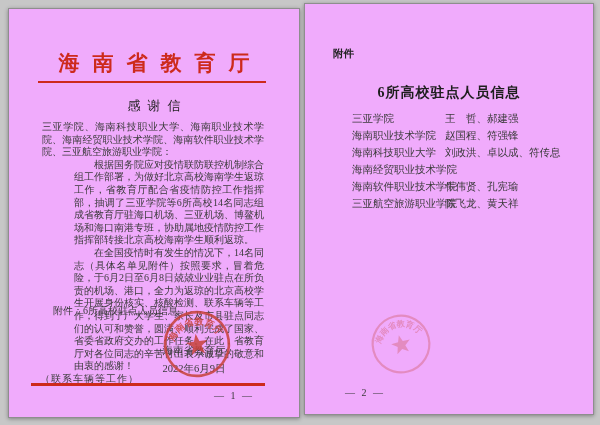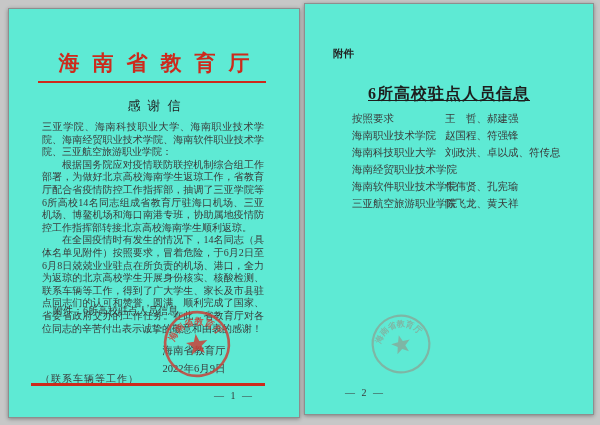--- a/index.html
+++ b/index.html
@@ -5,21 +5,21 @@
   * { margin: 0; padding: 0; box-sizing: border-box; }
   html, body { width: 600px; height: 425px; }
   body {
     background: #c7c7c7;
     font-family: "Liberation Serif", "DejaVu Serif", serif;
     position: relative;
     overflow: hidden;
   }
   .page {
     position: absolute;
-    background: #5eead4;
+    background: #f0abfc;
     border: 1px solid #8e8e8e;
     box-shadow: 0 1px 4px rgba(0,0,0,0.35);
   }
   #page-1 { left: 8px; top: 8px; width: 292px; height: 410px; }
   #page-2 { left: 304px; top: 3px; width: 290px; height: 412px; }
 
   
   .letterhead {
     position: absolute; left: 0; top: 40px; width: 100%;
     text-align: center;
@@ -36,21 +36,21 @@
     position: absolute; left: 0; top: 88px; width: 100%;
     text-align: center;
     color: #1e1e1e; font-size: 13px; font-weight: normal;
     letter-spacing: 7px; text-indent: 7px;
   }
   .letter-body {
     position: absolute; left: 33px; top: 112px; width: 222px;
     color: #3a3a3a; font-size: 10px; line-height: 12.6px;
     text-align: justify;
   }
-  .letter-body p.indent { text-indent: 20px; }
+  .letter-body p.indent { text-indent: 20px; margin-left: 32px; }
   .attach-note {
     position: absolute; left: 44px; top: 295px;
     color: #3a3a3a; font-size: 10px;
   }
   .sign-block {
     position: absolute; left: 130px; top: 333px; width: 110px;
     text-align: center; color: #3a3a3a; font-size: 10.5px;
     line-height: 18px;
   }
   .seal { position: absolute; pointer-events: none; }
@@ -69,21 +69,21 @@
   #pageno-2 { left: 40px; top: 383px; }
 
   
   .attach-label {
     position: absolute; left: 28px; top: 43px;
     color: #222; font-size: 10.5px; font-weight: bold;
   }
   .appendix-title {
     position: absolute; left: 0; top: 80px; width: 100%;
     text-align: center; color: #1e1e1e;
-    font-size: 16px; font-weight: bold; letter-spacing: 1px; text-decoration: underline;
+    font-size: 14px; font-weight: bold; letter-spacing: 1px;
   }
   .roster { position: absolute; left: 47px; top: 106px; width: 210px; }
   .roster-row {
     display: flex; align-items: baseline;
     color: #3a3a3a; font-size: 10.5px; height: 17px; line-height: 17px;
     white-space: nowrap;
   }
   .roster-school { width: 93px; flex: 0 0 93px; }
   .roster-names { flex: 1; }
 </style>
@@ -126,21 +126,21 @@
   <div class="pageno" id="pageno-1">— 1 —</div>
 </div>
 
 <div class="page" id="page-2">
 
   <div class="attach-label">附件</div>
   <div class="appendix-title">6所高校驻点人员信息</div>
 
   <div class="roster">
     <div class="roster-row">
-      <span class="roster-school">按照要求</span>
+      <span class="roster-school">三亚学院</span>
       <span class="roster-names">王　哲、郝建强</span>
     </div>
     <div class="roster-row">
       <span class="roster-school">海南职业技术学院</span>
       <span class="roster-names">赵国程、符强锋</span>
     </div>
     <div class="roster-row">
       <span class="roster-school">海南科技职业大学</span>
       <span class="roster-names">刘政洪、卓以成、符传息</span>
     </div>

